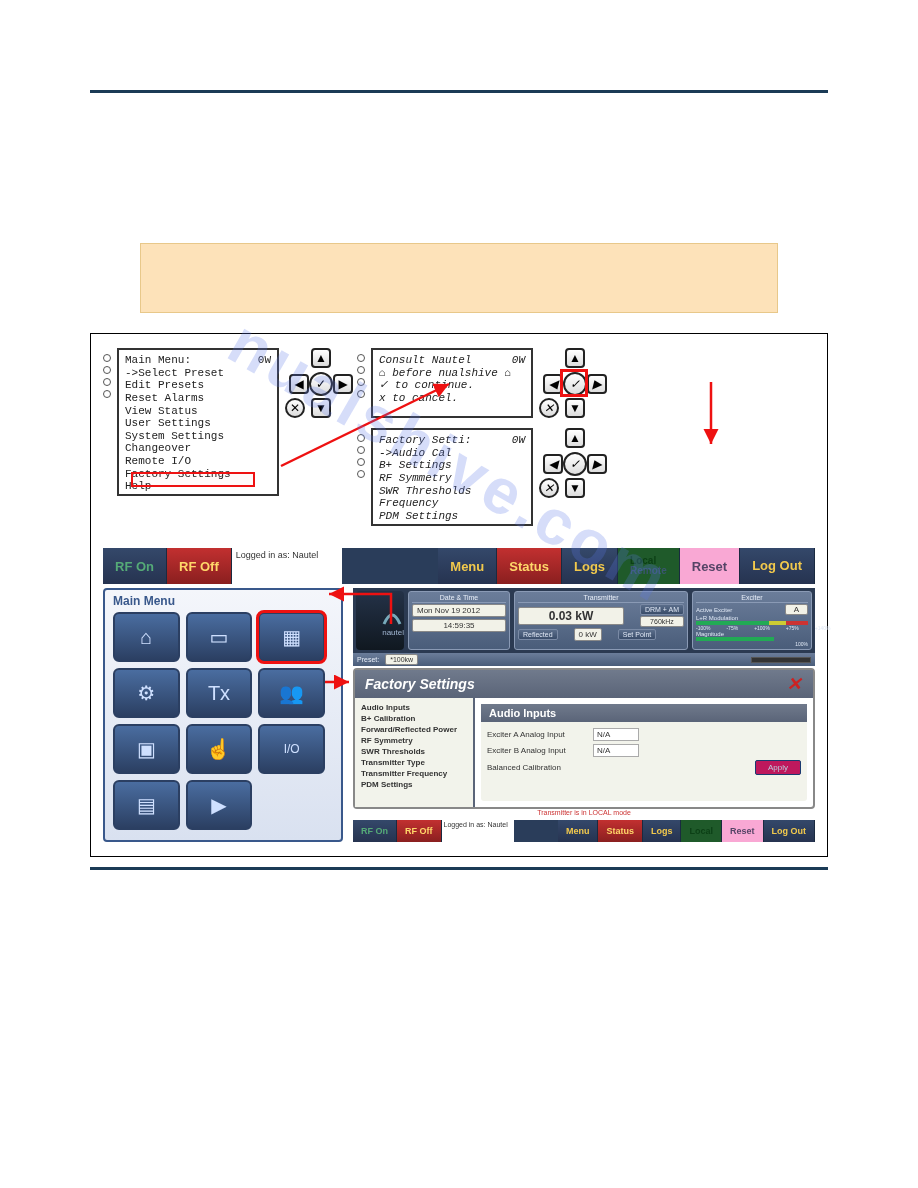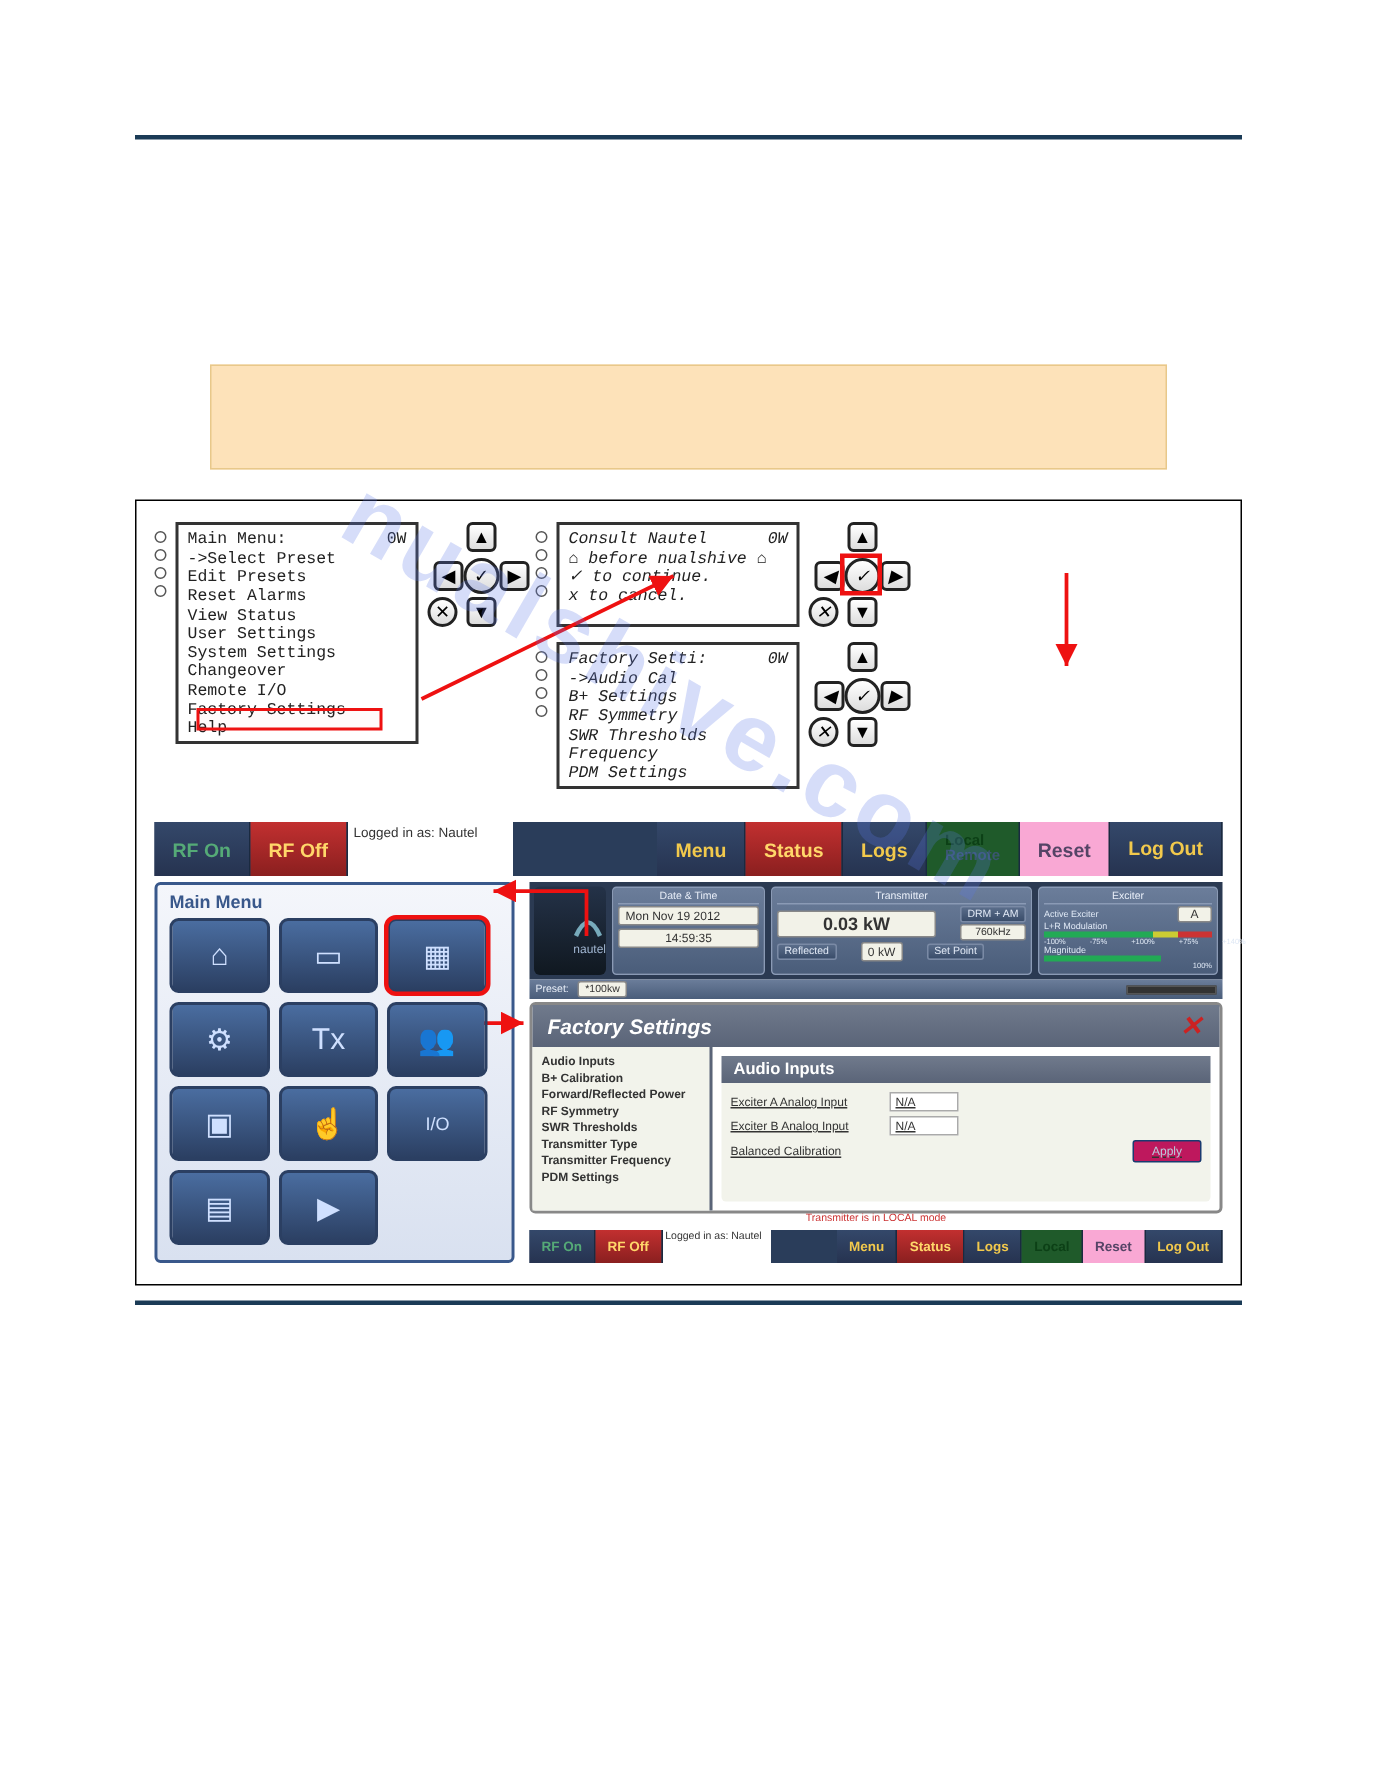--- a/index.html
+++ b/index.html
@@ -170,21 +170,21 @@
   .aui-side div { margin-bottom: 2px; }
   .aui-main { flex: 1; padding: 6px; display: flex; flex-direction: column; }
   .aui-main-hdr {
     background: linear-gradient(#707a8c,#5a6478); color: #fff;
     font-size: 11px; font-weight: bold; padding: 3px 8px;
   }
   .aui-form {
     background: #f2f3eb; flex: 1; padding: 6px; font-size: 8px; color: #333;
     border-bottom-left-radius: 3px; border-bottom-right-radius: 3px;
   }
-  .aui-form-row { display: flex; align-items: center; margin-bottom: 3px; gap: 6px; text-decoration: underline; }
+  .aui-form-row { display: flex; align-items: center; margin-bottom: 3px; gap: 6px; }
   .aui-form-row .lbl { width: 100px; }
   .aui-form-row .val {
     background: #fff; border: 1px solid #aaa; padding: 1px 3px; width: 46px; font-size: 8px;
   }
   .aui-apply {
     background: #be185d; color: #bcd; border: 1px solid #1a3a70;
     padding: 2px 12px; font-size: 8px; border-radius: 2px;
   }
   .aui-preset-row {
     background: linear-gradient(#6b7d9a,#4a5d7a);

